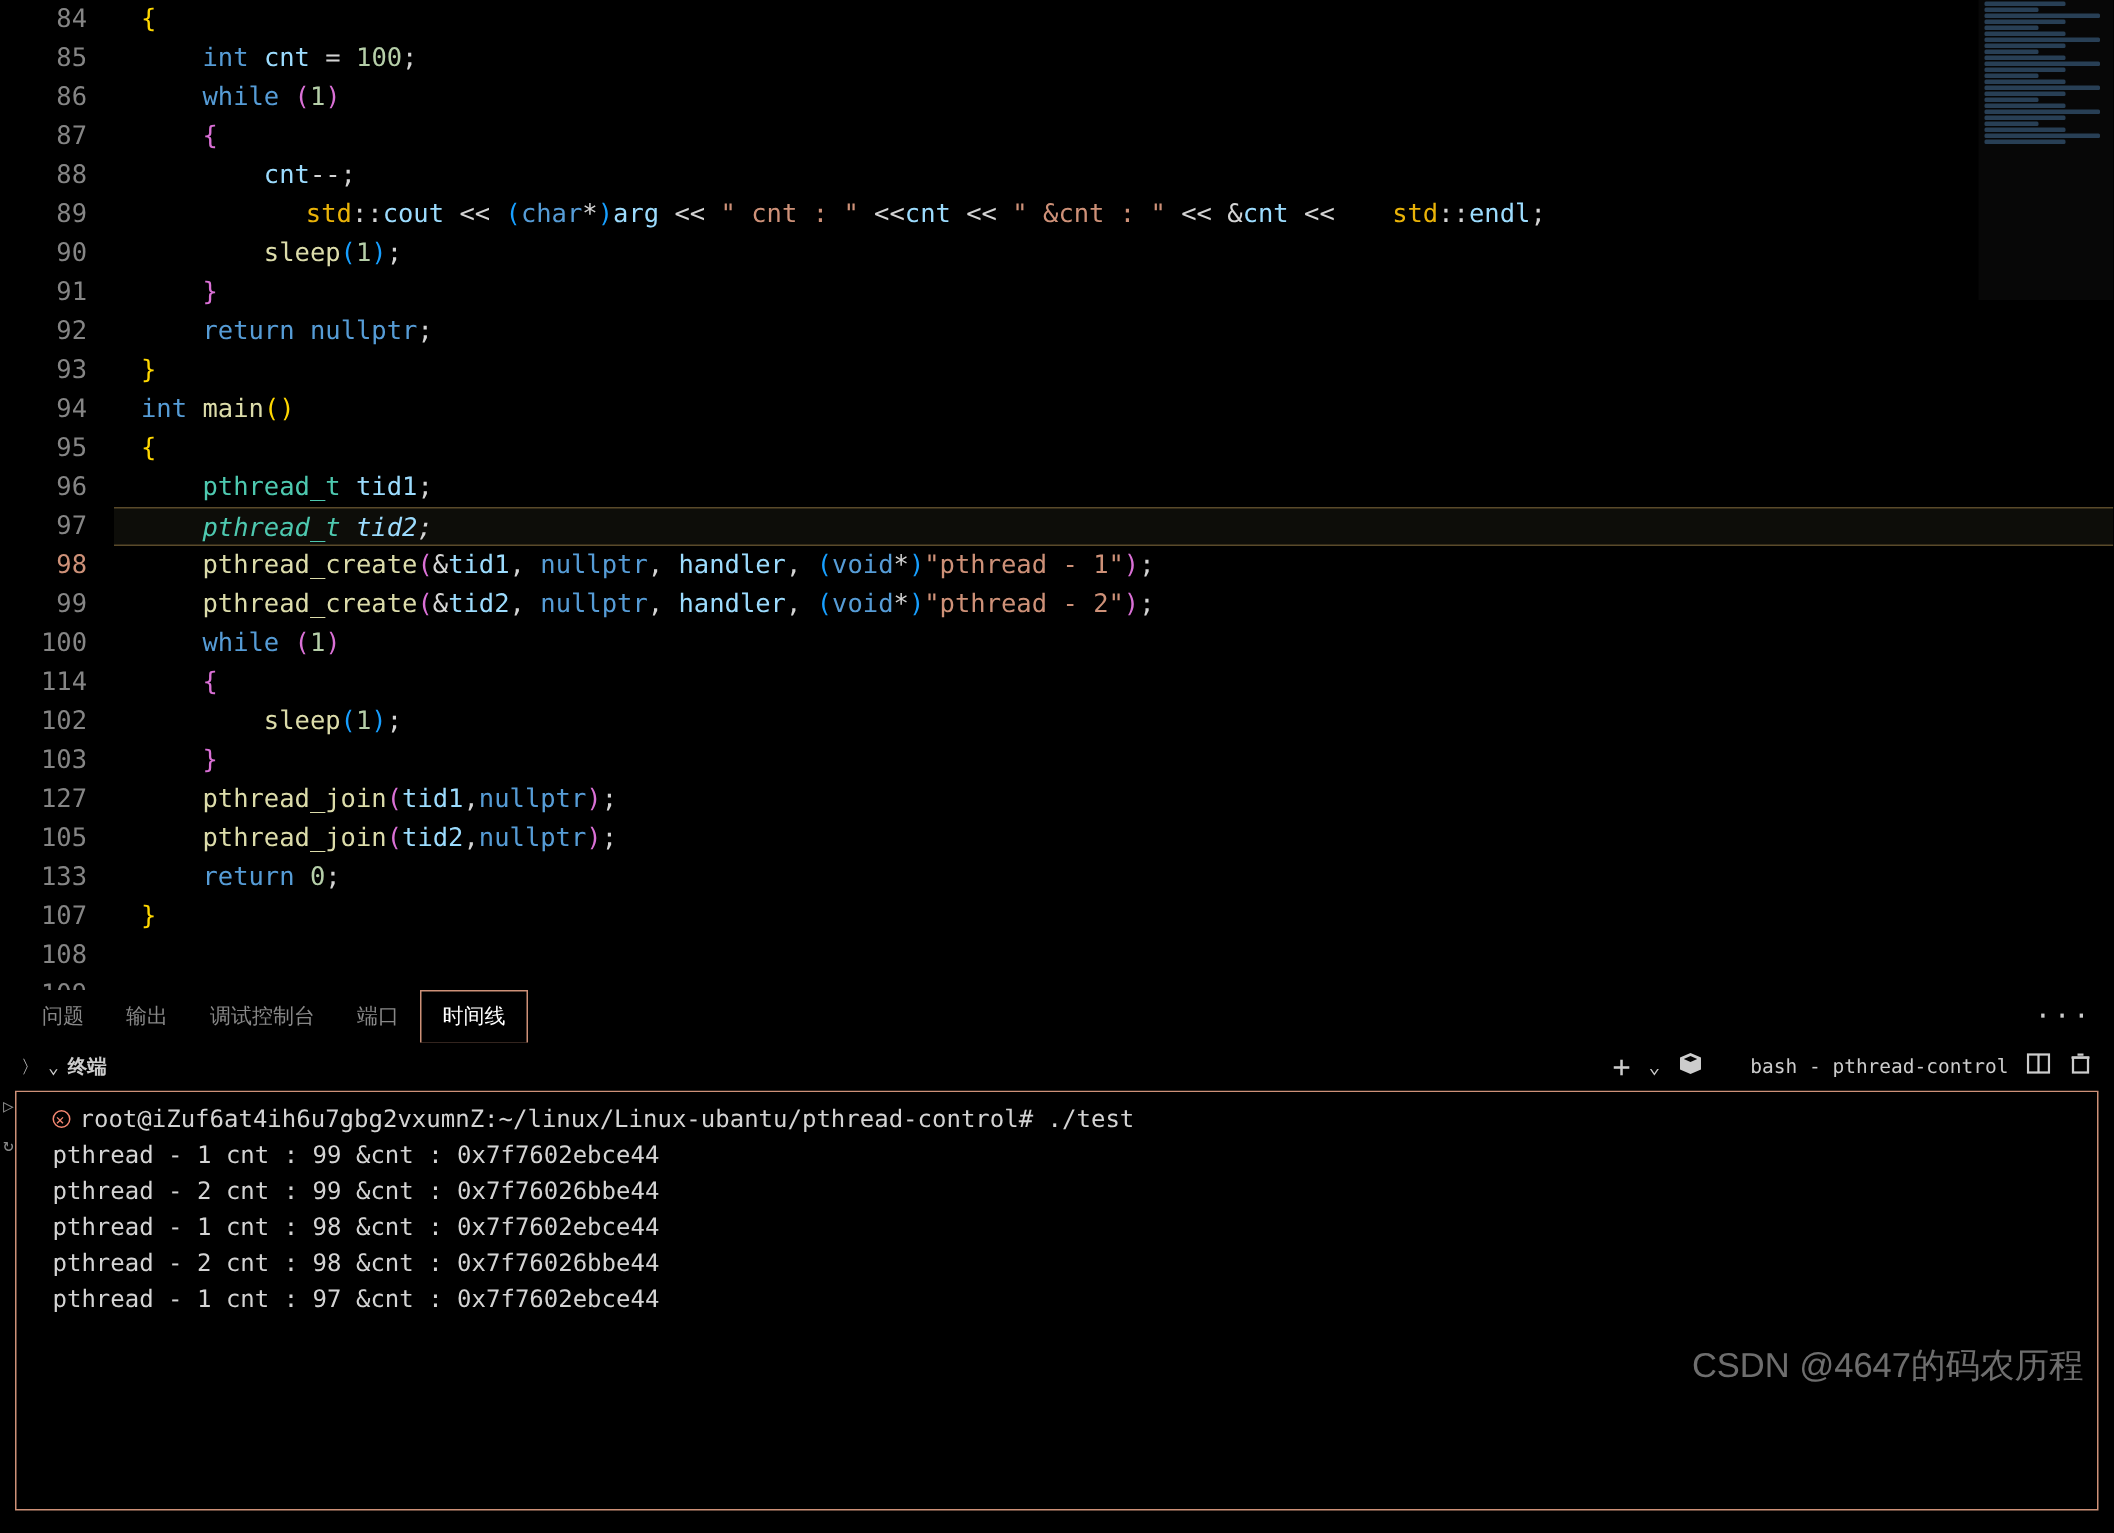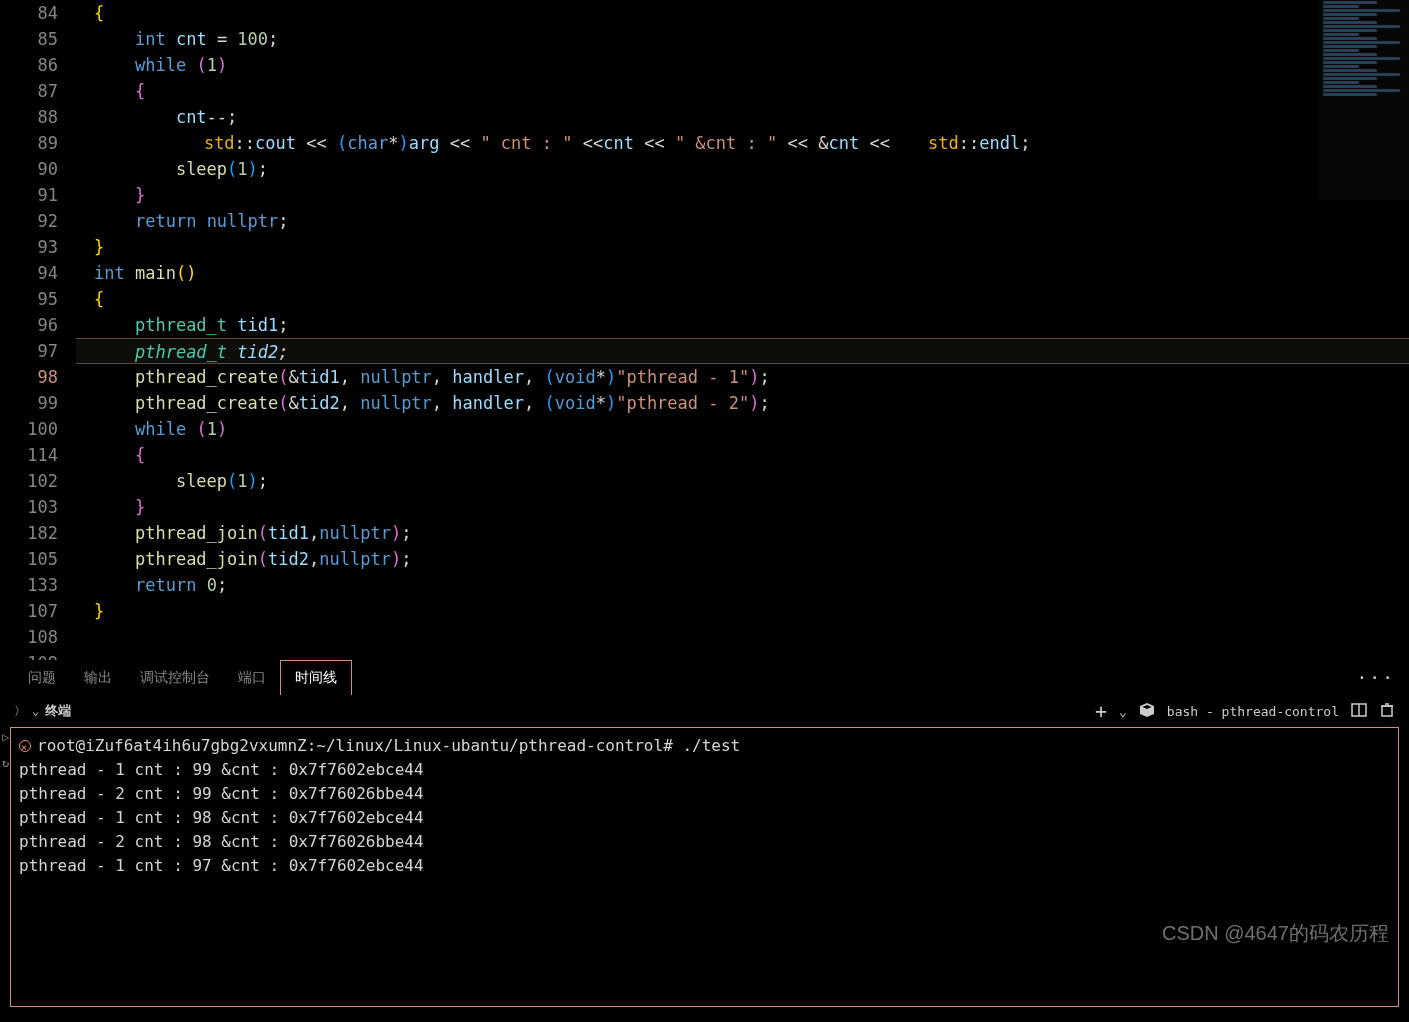--- a/index.html
+++ b/index.html
@@ -117,21 +117,21 @@
       position: absolute;
       right: 14px;
       display: flex;
       align-items: center;
       gap: 12px;
     }
     .terminal-header .right-group svg { width: 16px; height: 16px; }
     .terminal-body {
       border: 1px solid #ce9178;
       margin: 0 10px;
-      padding: 6px 8px;
+      padding: 6px 24px;
       font-size: 16px;
       height: 280px;
       overflow: hidden;
     }
     .terminal-body .tline {
       line-height: 24px;
       white-space: pre;
       color: #d4d4d4;
     }
     .terminal-body .prompt-dot {
@@ -148,23 +148,23 @@
       content: "×";
       color: #f48771;
       font-size: 10px;
       position: absolute;
       top: -5px;
       left: 1px;
     }
     .watermark {
       position: absolute;
       right: 20px;
-      bottom: 75px;
+      bottom: 96px;
       color: rgba(200,200,200,0.55);
-      font-size: 20px;
+      font-size: 23px;
       font-family: sans-serif;
       pointer-events: none;
     }
     .left-rail {
       position: absolute;
       left: 2px;
       top: 730px;
       display: flex;
       flex-direction: column;
       gap: 12px;
@@ -191,21 +191,21 @@
       <div class="ln">94</div>
       <div class="ln">95</div>
       <div class="ln">96</div>
       <div class="ln">97</div>
       <div class="ln active">98</div>
       <div class="ln">99</div>
       <div class="ln">100</div>
       <div class="ln">114</div>
       <div class="ln">102</div>
       <div class="ln">103</div>
-      <div class="ln">182</div>
+      <div class="ln">127</div>
       <div class="ln">105</div>
       <div class="ln">133</div>
       <div class="ln">107</div>
       <div class="ln">108</div>
       <div class="ln">109</div>
     </div>
   <div class="code">
       <div class="line"><span class="pr">{</span></div>
       <div class="line"><span class="pn">    </span><span class="kw">int</span><span class="op"> </span><span class="va">cnt</span><span class="op"> = </span><span class="nu">100</span><span class="pn">;</span></div>
       <div class="line"><span class="pn">    </span><span class="kw">while</span><span class="op"> </span><span class="pr2">(</span><span class="nu">1</span><span class="pr2">)</span></div>
@@ -274,21 +274,21 @@
   <span class="chev">⌄</span>
   <span style="font-weight:bold;">终端</span>
   <div class="right-group">
     <span style="font-size:20px;">+</span>
     <span>⌄</span>
     <span>
       <svg viewBox="0 0 16 16" fill="#ccc">
           <path d="M8 1L1 4v8l7 3 7-3V4L8 1zm0 2l4.5 2L8 7 3.5 5 8 3z"></path>
         </svg>
     </span>
-    <span style="font-size:13px;">bash - pthread-control</span>
+    <span style="font-size:13px;margin-left:20px;">bash - pthread-control</span>
     <span>
       <svg viewBox="0 0 16 16" fill="none" stroke="#ccc" stroke-width="1.5">
           <rect x="1" y="2" width="14" height="12"></rect>
           <line x1="8" y1="2" x2="8" y2="14"></line>
         </svg>
     </span>
     <span>
       <svg viewBox="0 0 16 16" fill="none" stroke="#ccc" stroke-width="1.5">
           <rect x="3" y="4" width="10" height="10"></rect>
           <line x1="2" y1="4" x2="14" y2="4"></line>

